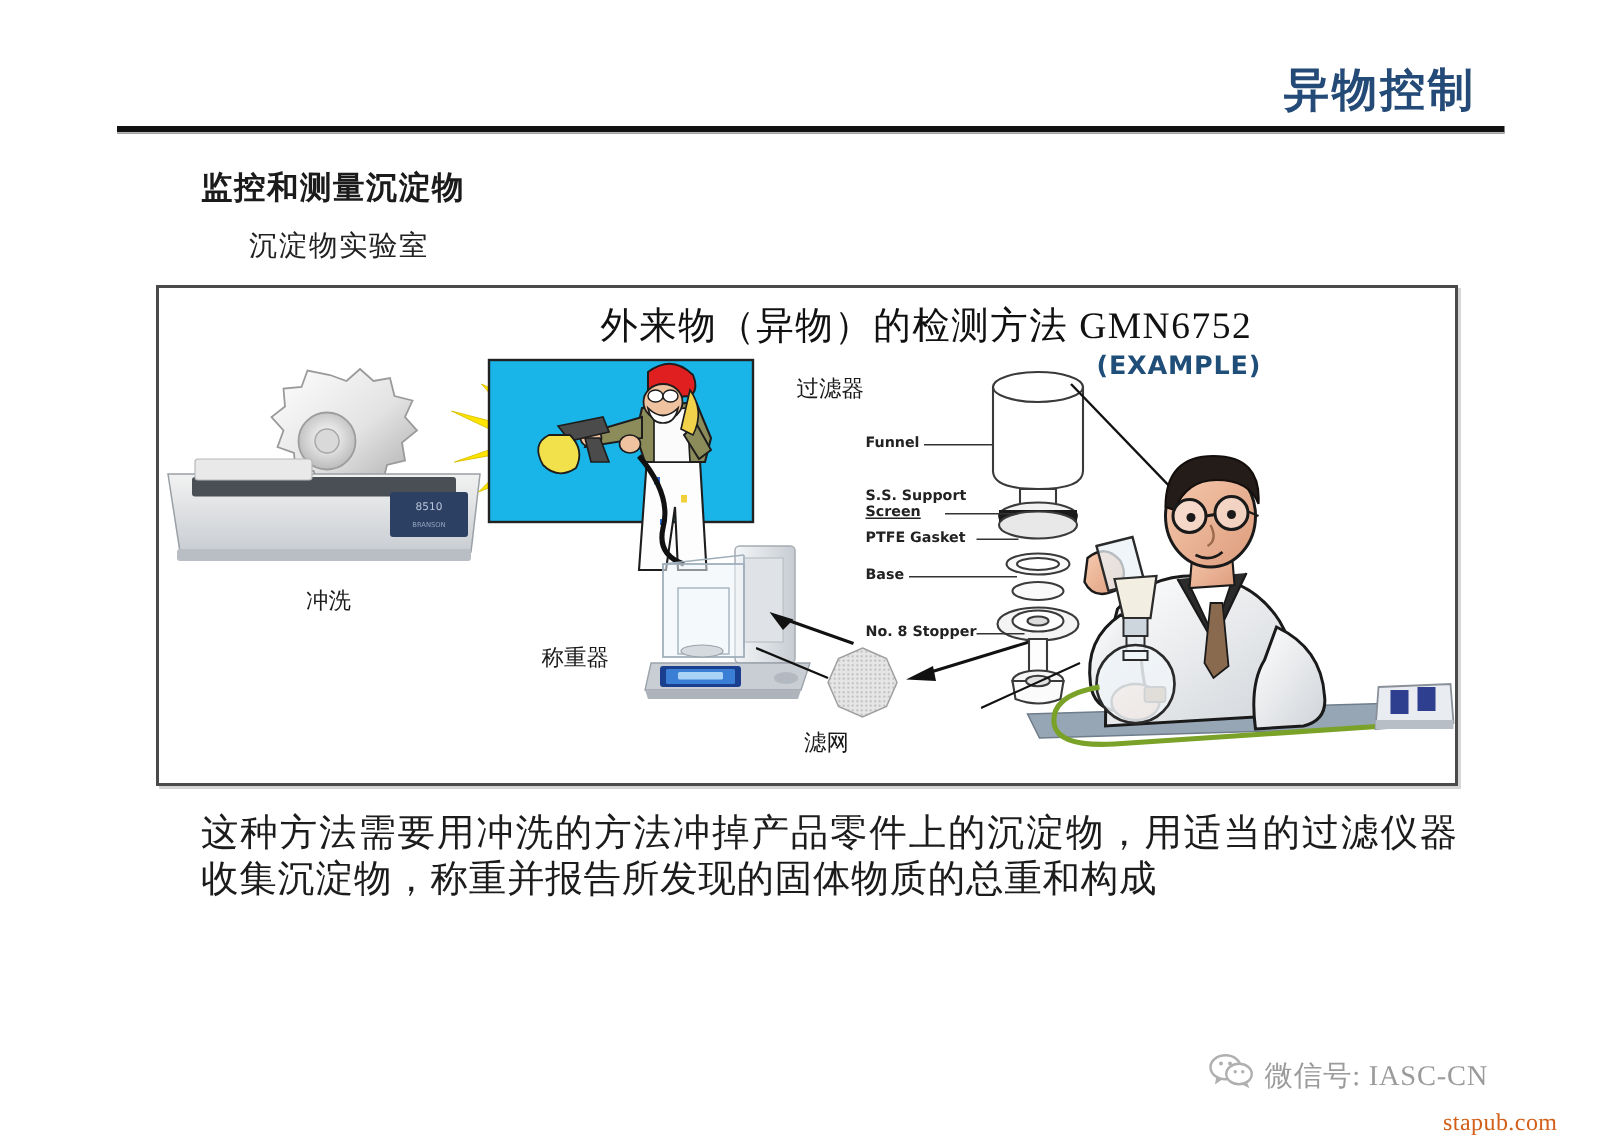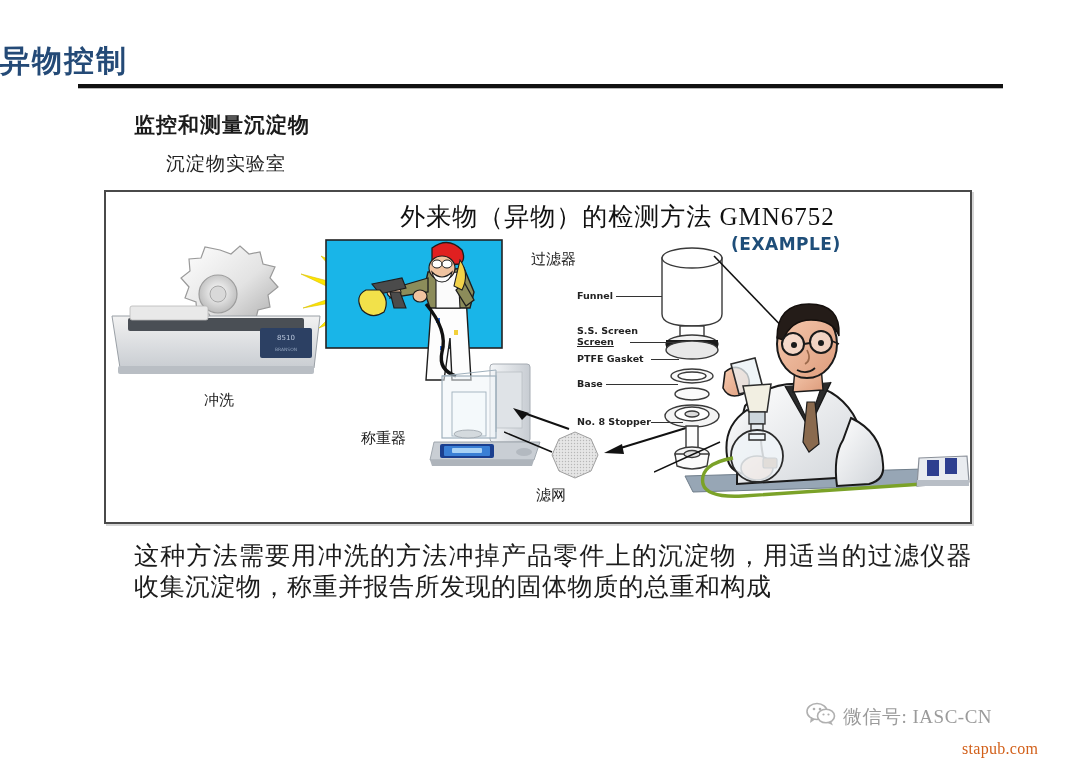--- a/index.html
+++ b/index.html
@@ -14,21 +14,21 @@
     font-family: "Liberation Serif", "DejaVu Serif", serif;
     overflow: hidden;
   }
 
   
   .slide-title {
     position: absolute;
     left: 0;
     top: 44px;
     width: 984px;
-    text-align: left;
+    text-align: right;
     font-family: "DejaVu Sans", "Liberation Sans", sans-serif;
     font-size: 30px;
     font-weight: bold;
     color: #244a77;
     letter-spacing: 2px;
     line-height: 1.1;
   }
   .title-rule {
     position: absolute;
     left: 78px;
@@ -407,21 +407,21 @@
     <line x1="0" y1="34" x2="66" y2="4" stroke="#111" stroke-width="1.4"></line>
   </svg>
 
   <div class="lbl-cn" style="left:425px; top:58px;">过滤器</div>
   <div class="lbl-cn" style="left:98px; top:199px;">冲洗</div>
   <div class="lbl-cn" style="left:255px; top:237px;">称重器</div>
   <div class="lbl-cn" style="left:430px; top:294px;">滤网</div>
   <div class="lbl-cn" style="left:789px; top:305px;margin-top:40px;">真空吸尘器</div>
 
   <div class="lbl-en" style="left:471px; top:98px;">Funnel</div>
-  <div class="lbl-en" style="left:471px; top:133px;">S.S. Screen</div>
+  <div class="lbl-en" style="left:471px; top:133px;">S.S. Support</div>
   <div class="lbl-en" style="left:471px; top:144px;text-decoration:underline;">Screen</div>
   <div class="lbl-en" style="left:471px; top:161px;">PTFE Gasket</div>
   <div class="lbl-en" style="left:471px; top:186px;">Base</div>
   <div class="lbl-en" style="left:471px; top:224px;">No. 8 Stopper</div>
 
 </div>
 
 <div class="body-text">这种方法需要用冲洗的方法冲掉产品零件上的沉淀物，用适当的过滤仪器收集沉淀物，称重并报告所发现的固体物质的总重和构成</div>
 
 <div class="wm-wechat">

